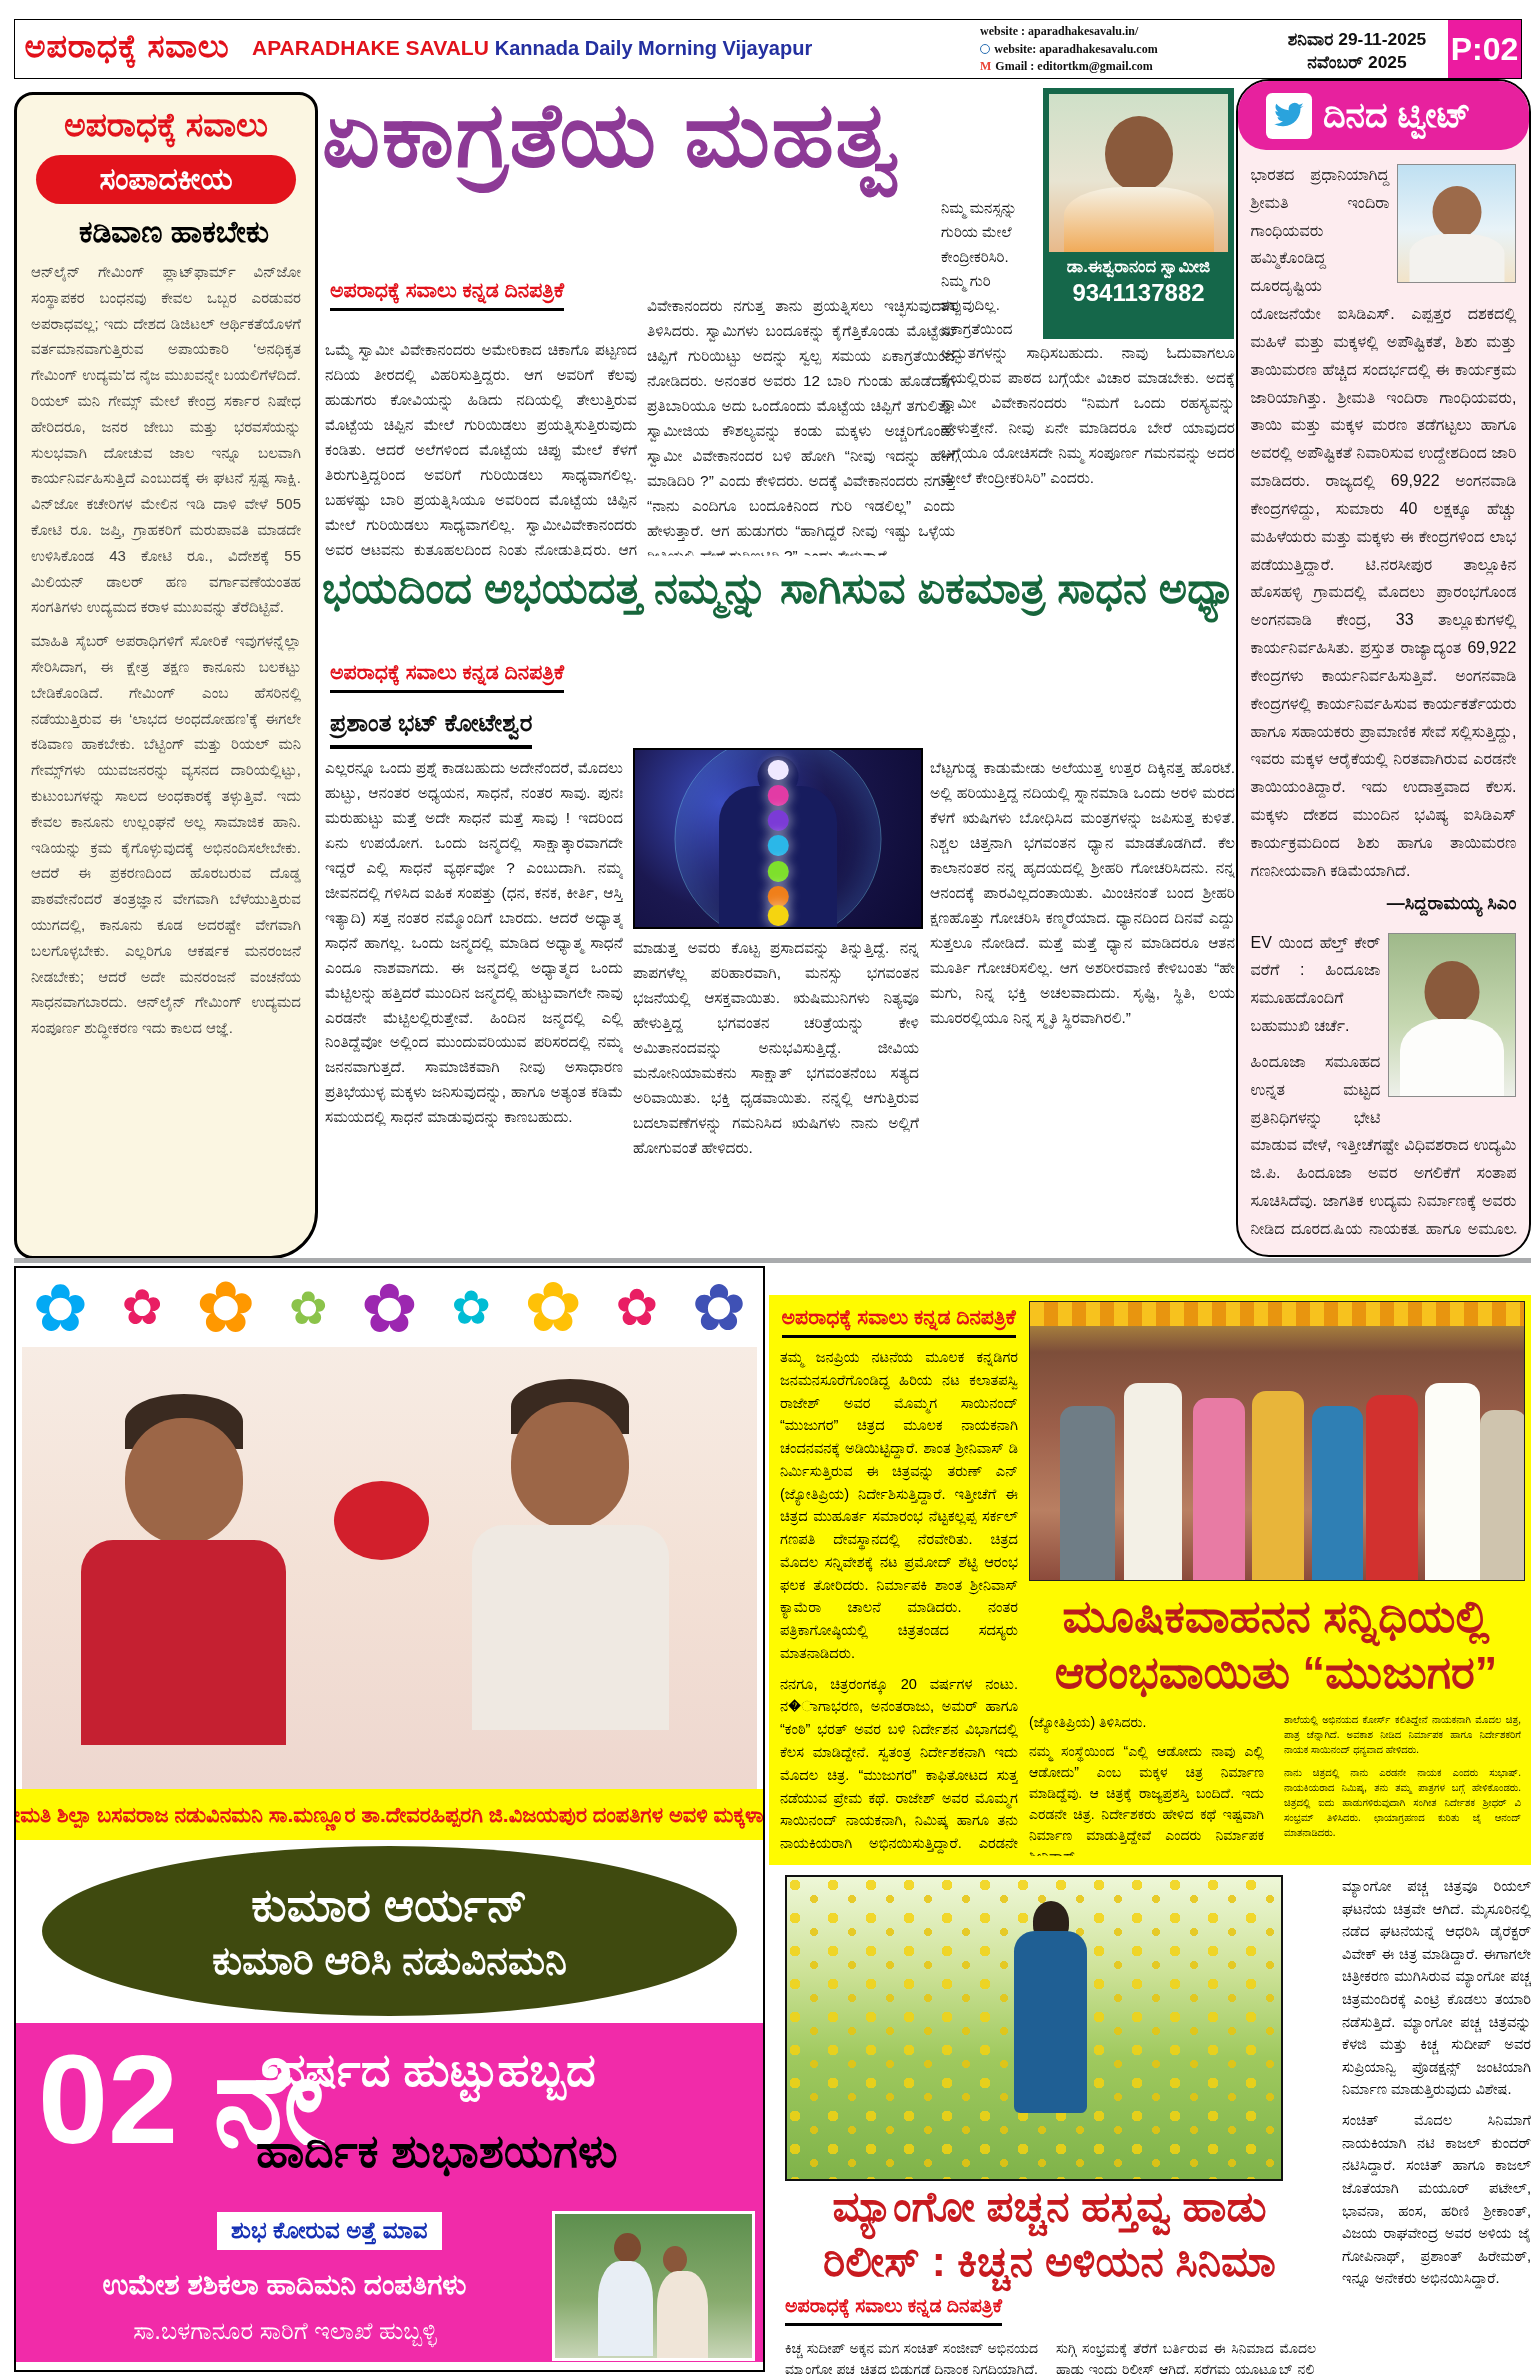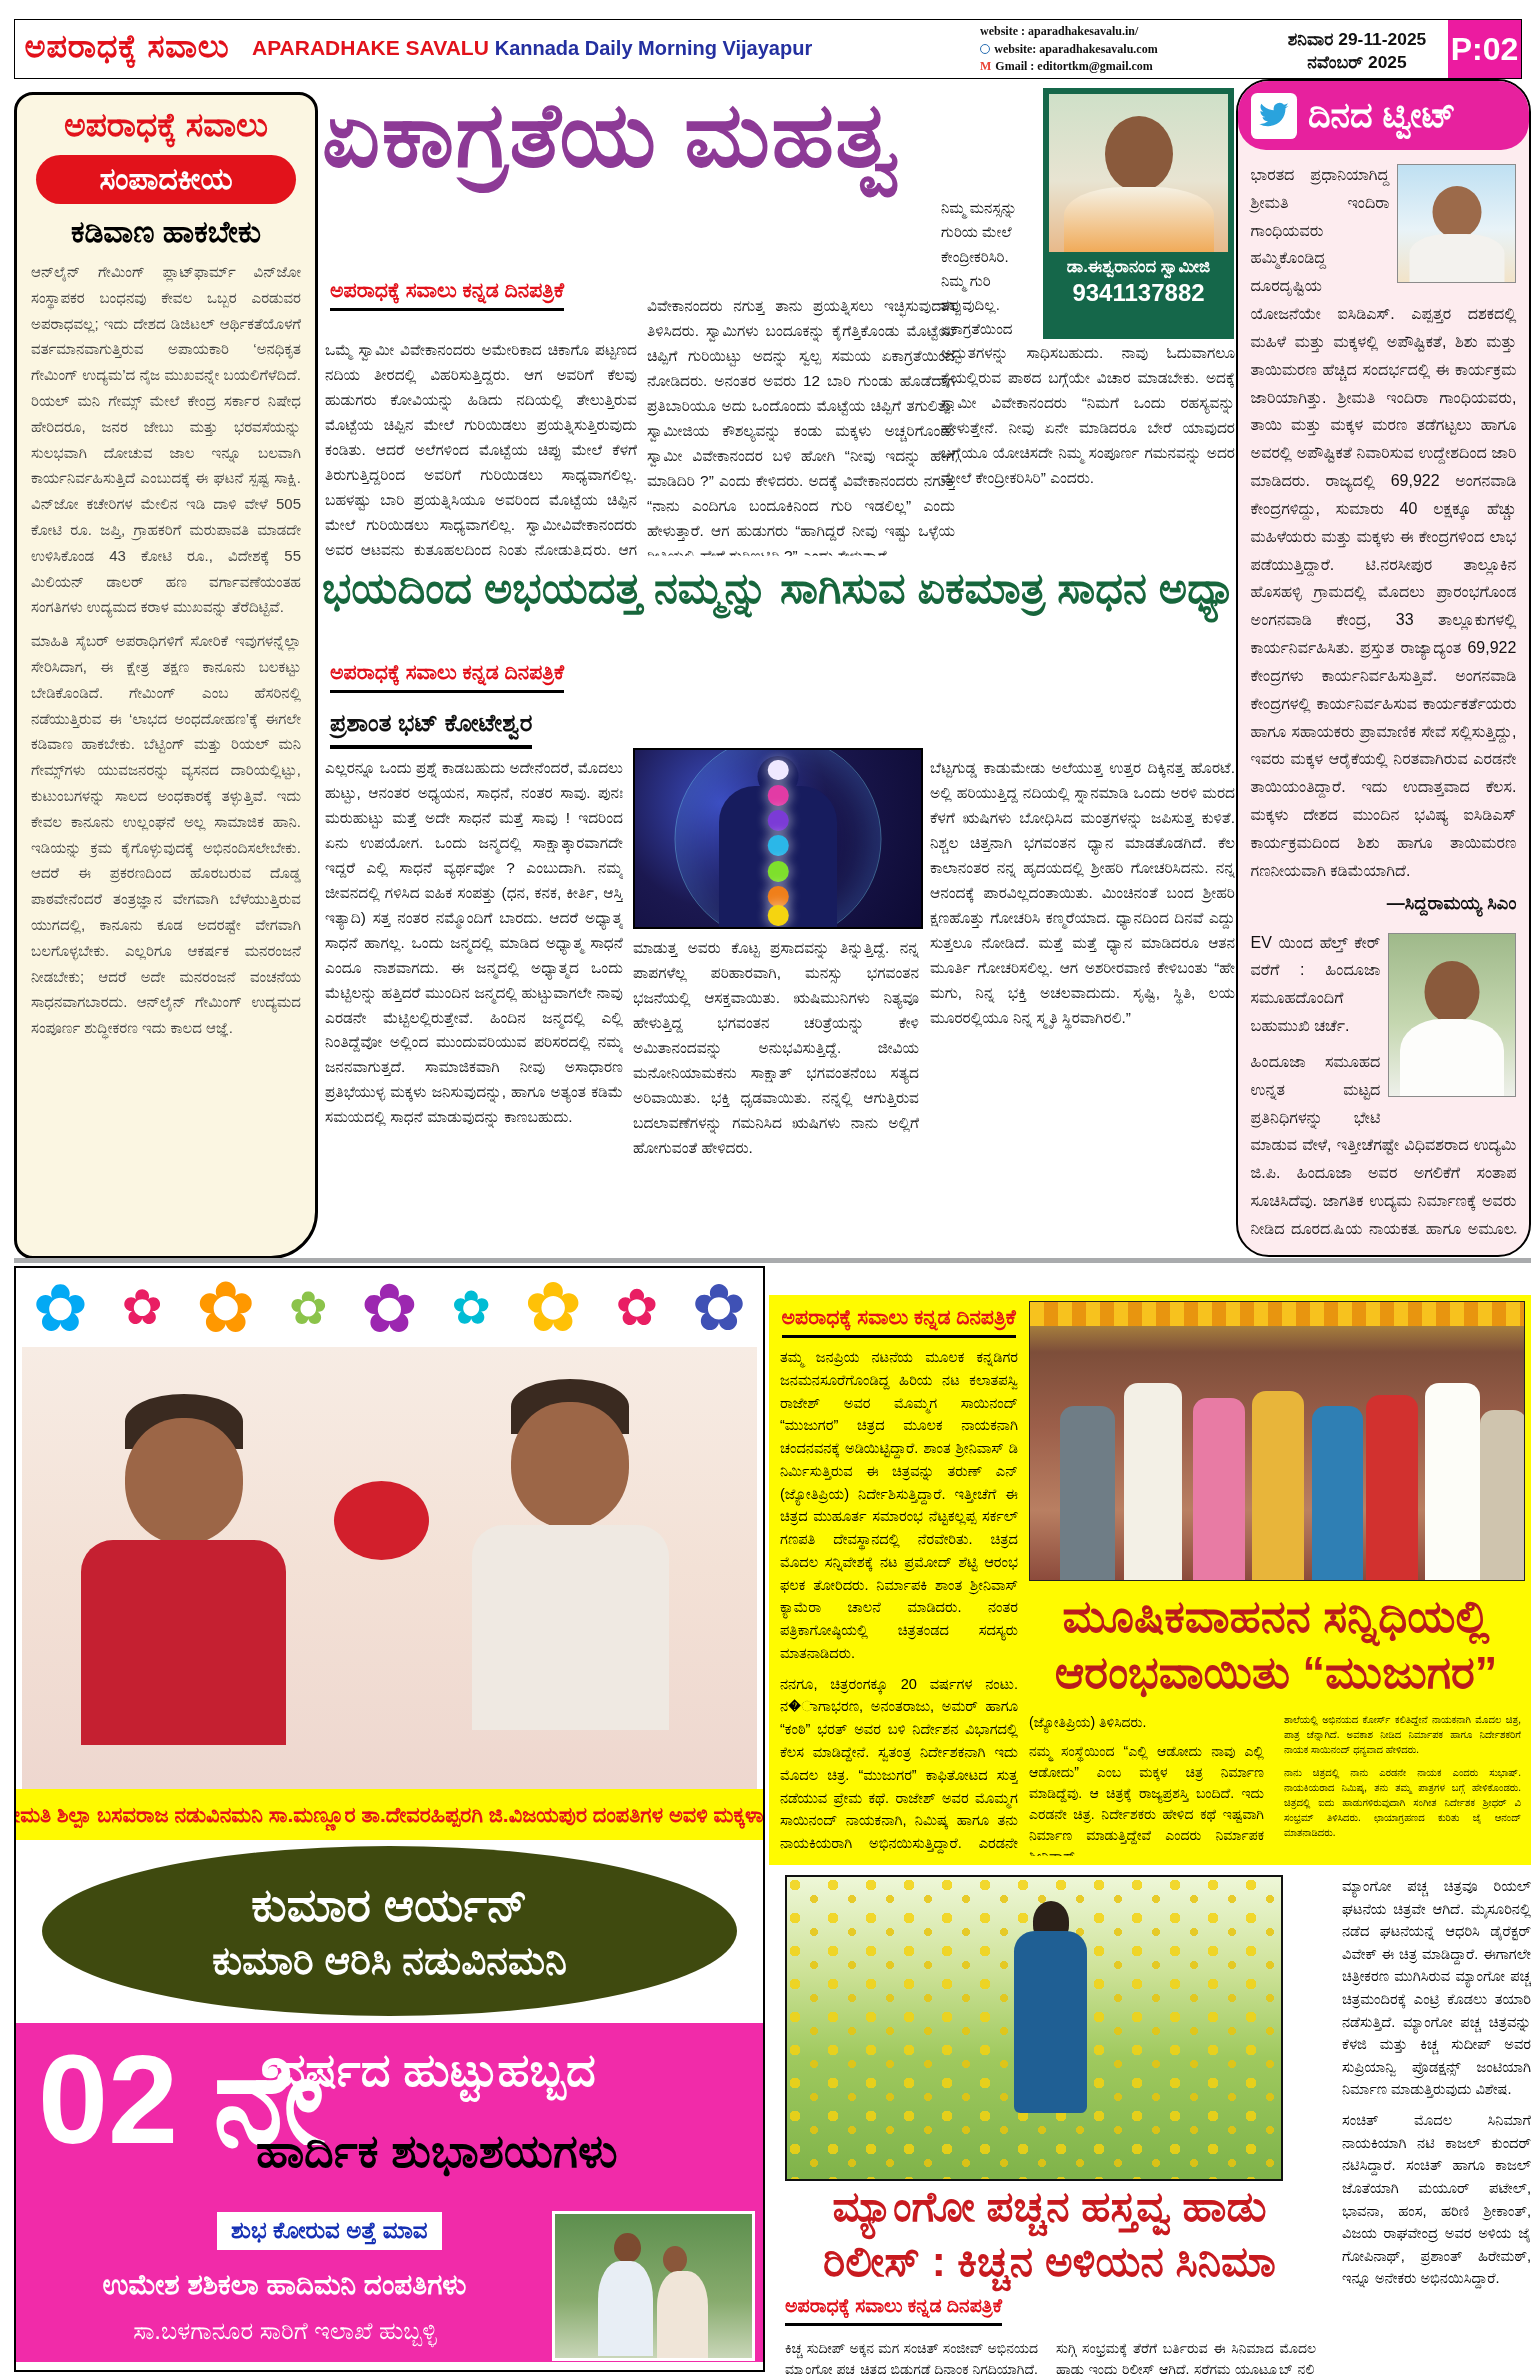--- a/index.html
+++ b/index.html
@@ -21,21 +21,21 @@
   .gmail-ic{color:#ea4335;font-weight:bold;font-size:12px;}
   .m-date{left:1257px;top:8px;width:170px;text-align:center;font-size:17.4px;font-weight:bold;color:#111;line-height:1.3;}
   .m-page{right:0;top:0;width:73px;height:100%;background:#ec1ba0;color:#fff;display:flex;align-items:center;justify-content:center;font-size:32px;font-weight:bold;}
 
   
   .edbox{left:14px;top:92px;width:304px;height:1167px;background:#fbf6e2;border:3.2px solid #000;
     border-radius:19px 19px 47px 19px;box-sizing:border-box;}
   .ed-title{width:100%;text-align:center;margin-top:11px;font-size:33px;font-weight:bold;color:#e2121b;}
   .ed-pill{margin:9.5px auto 0 auto;width:260px;height:49px;background:#e2121b;border-radius:27px;color:#fff;
     display:flex;align-items:center;justify-content:center;font-size:30px;font-weight:bold;}
-  .ed-head{width:100%;text-align:center;margin-top:11px;font-size:30px;font-weight:bold;color:#000;}
+  .ed-head{width:100%;text-align:center;margin-top:11px;font-size:30px;font-weight:bold;color:#000;margin-left:8px;}
   .ed-body{margin:9.5px 14px 0 14px;height:939px;font-size:15px;line-height:1.72;color:#404040;overflow:hidden;}
 
   
   .mainhead{left:322px;top:84px;width:916px;font-size:90px;font-weight:bold;color:#8d3a96;letter-spacing:1.6px;white-space:nowrap;}
   .byline{display:inline-block;color:#e2121b;font-size:20.5px;font-weight:bold;border-bottom:3.2px solid #000;padding-bottom:6.3px;white-space:nowrap;}
   .bl1{left:330px;top:278px;}
   .col{font-size:15.4px;line-height:1.62;color:#111;}
   .m-c1{left:325px;top:338px;width:312px;height:218px;}
   .m-c2{left:647px;top:294px;width:308px;height:262px;}
   .m-c3{left:941px;top:196px;width:93px;height:260px;font-size:15px;}
@@ -59,21 +59,21 @@
     background:radial-gradient(circle at 30% 30%,#3c4ec2 0%,#1b1850 45%,#0d0a33 100%);overflow:hidden;}
   .mandala{position:absolute;left:50%;top:50%;width:205px;height:205px;transform:translate(-50%,-50%);
     border-radius:50%;border:1.6px solid rgba(120,220,255,.4);box-shadow:0 0 32px 11px rgba(90,160,255,.25) inset;}
   .chakra{position:absolute;left:50%;transform:translateX(-50%);border-radius:50%;width:20.5px;height:20.5px;box-shadow:0 0 9.5px 3.2px rgba(255,255,255,.35);}
   .med-body{position:absolute;left:50%;top:36px;transform:translateX(-50%);width:118px;height:150px;
     background:#171c5e;border-radius:36px 36px 6.3px 6.3px;}
   .med-headc{position:absolute;left:50%;top:6.3px;transform:translateX(-50%);width:41px;height:41px;background:#171c5e;border-radius:50%;}
 
   
   .twbox{left:1236px;top:79px;width:295px;height:1178px;background:#fdecef;border:2.4px solid #000;border-radius:33px;box-sizing:border-box;overflow:hidden;}
-  .tw-head{width:100%;height:69px;background:#e7219e;border-radius:28px;display:flex;align-items:center;gap:11px;padding-left:13px;box-sizing:border-box;}
+  .tw-head{width:100%;height:69px;background:#e7219e;border-radius:28px;display:flex;align-items:center;gap:11px;padding-left:28px;box-sizing:border-box;}
   .tw-tile{width:46px;height:46px;background:#fff;border-radius:6.3px;display:flex;align-items:center;justify-content:center;flex:0 0 auto;}
   .tw-title{color:#fff;font-size:35px;font-weight:bold;white-space:nowrap;}
   .tw-body{padding:11px 12.6px 0 12.6px;font-size:16px;line-height:1.74;color:#111;height:1073px;overflow:hidden;}
   .tw-ph1{float:right;width:117px;height:117px;margin:3.2px 0 6.3px 8px;border:0.8px solid #8b8b8b;
     background:linear-gradient(180deg,#bfe0f2 0%,#e8f3f8 55%,#f2e3c8 100%);position:relative;overflow:hidden;}
   .tw-ph2{float:right;width:126px;height:162px;margin:4.7px 0 6.3px 8px;border:0.8px solid #8b8b8b;
     background:linear-gradient(180deg,#9fb98a 0%,#c5d7b0 55%,#eef0ea 100%);position:relative;overflow:hidden;}
   .tw-sign{text-align:right;font-weight:bold;font-size:18px;margin:3.2px 0 9.5px 0;}
 
   

